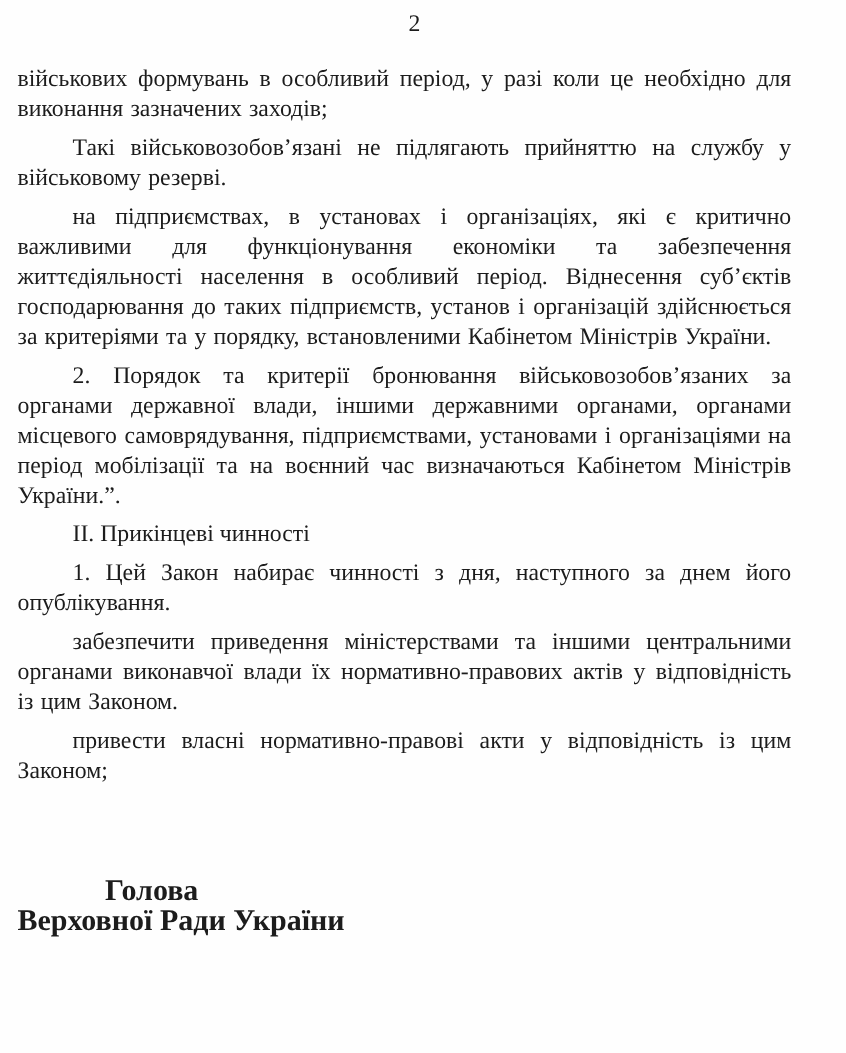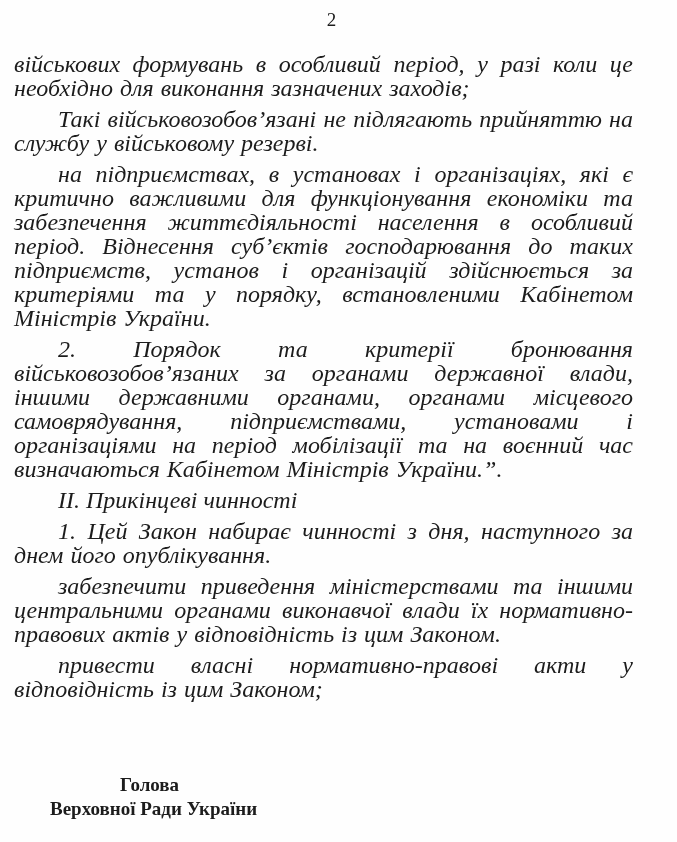--- a/index.html
+++ b/index.html
@@ -18,41 +18,39 @@
     box-sizing: border-box;
     padding: 8px 28px 0 14px;
   }
   .pageno {
     text-align: center;
     font-size: 19px;
     line-height: 24px;
     margin: 0 0 20px 0;
   }
   .para {
-    font-size: 24px;
+    font-size: 19px;
     line-height: 24px;
     text-align: justify;
     text-indent: 44px;
     margin: 0 16px 7px 0;
     word-spacing: 1px;
-    font-style: italic;
   }
   .para.no-indent {
     text-indent: 0;
   }
   .para.heading {
     text-align: left;
     word-spacing: normal;
   }
   .signature {
     margin-top: 72px;
-    font-size: 19px;
+    font-size: 24px;
     line-height: 24px;
     font-weight: bold;
-    margin-left: 36px;
   }
   .signature .line1 {
     margin-left: 70px;
   }
   .signature .line2 {
     margin-left: 0;
   }
 </style>
 </head>
 <body>

